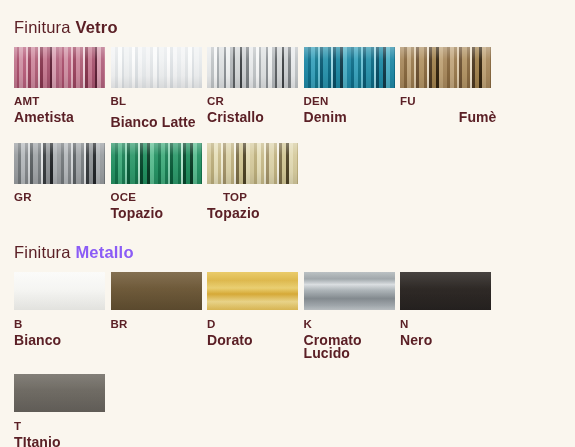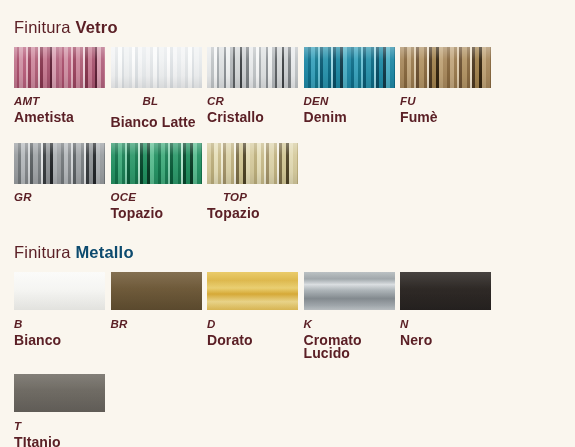--- a/index.html
+++ b/index.html
@@ -70,21 +70,20 @@
     inset: 0;
   }
   .swatch-chip .sheen {
     position: absolute;
     inset: 0;
     pointer-events: none;
   }
   .swatch-code {
     margin-top: 7px;
     font-size: 11.5px;
-    font-style: italic;
     font-weight: 700;
     color: #5b2026;
     line-height: 13px;
     letter-spacing: 0.2px;
   }
   .swatch-name {
     margin-top: 3px;
     font-size: 14px;
     font-weight: 700;
     color: #5b2026;
@@ -111,21 +110,21 @@
             <div class="sheen" style="background: linear-gradient(rgba(255, 255, 255, 0.3) 0%, rgba(255, 255, 255, 0.05) 30%, rgba(0, 0, 0, 0.03) 70%, rgba(0, 0, 0, 0.1) 100%);"></div>
           </div>
           <div class="swatch-code" style="color: rgb(91, 32, 38);">AMT</div>
           <div class="swatch-name" style="color: rgb(91, 32, 38);">Ametista</div>
         </div>
         <div class="swatch-cell">
           <div class="swatch-chip" style="background: rgb(236, 238, 240);">
             <div class="stripes" style="background: repeating-linear-gradient(90deg, rgb(243, 244, 245) 0px, rgb(243, 244, 245) 4px, rgb(228, 231, 233) 4px, rgb(228, 231, 233) 7px, rgb(250, 251, 251) 7px, rgb(250, 251, 251) 11px, rgb(222, 226, 229) 11px, rgb(222, 226, 229) 13px, rgb(240, 242, 243) 13px, rgb(240, 242, 243) 18px, rgb(232, 235, 237) 18px, rgb(232, 235, 237) 21px, rgb(252, 252, 252) 21px, rgb(252, 252, 252) 24px, rgb(223, 227, 230) 24px, rgb(223, 227, 230) 27px, rgb(245, 246, 247) 27px, rgb(245, 246, 247) 31px, rgb(233, 236, 238) 31px, rgb(233, 236, 238) 35px);"></div>
             <div class="sheen" style="background: linear-gradient(rgba(255, 255, 255, 0.3) 0%, rgba(255, 255, 255, 0.05) 30%, rgba(0, 0, 0, 0.03) 70%, rgba(0, 0, 0, 0.1) 100%);"></div>
           </div>
-          <div class="swatch-code" style="color: rgb(91, 32, 38); margin-left: 32px;">BL</div>
+          <div class="swatch-code" style="color: rgb(91, 32, 38);">BL</div>
           <div class="swatch-name" style="color: rgb(91, 32, 38); margin-top: 8px;">Bianco Latte</div>
         </div>
         <div class="swatch-cell">
           <div class="swatch-chip" style="background: rgb(216, 218, 219);">
             <div class="stripes" style="background: repeating-linear-gradient(90deg, rgb(233, 235, 236) 0px, rgb(233, 235, 236) 4px, rgb(194, 198, 200) 4px, rgb(194, 198, 200) 7px, rgb(246, 247, 247) 7px, rgb(246, 247, 247) 10px, rgb(169, 174, 177) 10px, rgb(169, 174, 177) 12px, rgb(223, 226, 227) 12px, rgb(223, 226, 227) 17px, rgb(141, 146, 150) 17px, rgb(141, 146, 150) 19px, rgb(239, 241, 241) 19px, rgb(239, 241, 241) 23px, rgb(182, 186, 189) 23px, rgb(182, 186, 189) 26px, rgb(94, 98, 101) 26px, rgb(94, 98, 101) 28px, rgb(214, 217, 218) 28px, rgb(214, 217, 218) 33px, rgb(63, 67, 70) 33px, rgb(63, 67, 70) 35px, rgb(207, 210, 212) 35px, rgb(207, 210, 212) 39px, rgb(125, 130, 133) 39px, rgb(125, 130, 133) 42px);"></div>
             <div class="sheen" style="background: linear-gradient(rgba(255, 255, 255, 0.3) 0%, rgba(255, 255, 255, 0.05) 30%, rgba(0, 0, 0, 0.03) 70%, rgba(0, 0, 0, 0.1) 100%);"></div>
           </div>
           <div class="swatch-code" style="color: rgb(91, 32, 38);">CR</div>
           <div class="swatch-name" style="color: rgb(91, 32, 38);">Cristallo</div>
         </div>
@@ -136,21 +135,21 @@
           </div>
           <div class="swatch-code" style="color: rgb(91, 32, 38);">DEN</div>
           <div class="swatch-name" style="color: rgb(91, 32, 38);">Denim</div>
         </div>
         <div class="swatch-cell">
           <div class="swatch-chip" style="background: rgb(156, 125, 82);">
             <div class="stripes" style="background: repeating-linear-gradient(90deg, rgb(169, 138, 94) 0px, rgb(169, 138, 94) 4px, rgb(135, 104, 63) 4px, rgb(135, 104, 63) 7px, rgb(194, 167, 126) 7px, rgb(194, 167, 126) 11px, rgb(154, 123, 79) 11px, rgb(154, 123, 79) 14px, rgb(224, 205, 174) 14px, rgb(224, 205, 174) 16px, rgb(109, 82, 51) 16px, rgb(109, 82, 51) 19px, rgb(179, 149, 102) 19px, rgb(179, 149, 102) 24px, rgb(138, 107, 66) 24px, rgb(138, 107, 66) 27px, rgb(239, 227, 205) 27px, rgb(239, 227, 205) 29px, rgb(78, 58, 34) 29px, rgb(78, 58, 34) 32px, rgb(162, 131, 79) 32px, rgb(162, 131, 79) 36px, rgb(51, 36, 15) 36px, rgb(51, 36, 15) 39px, rgb(192, 164, 120) 39px, rgb(192, 164, 120) 43px);"></div>
             <div class="sheen" style="background: linear-gradient(rgba(255, 255, 255, 0.3) 0%, rgba(255, 255, 255, 0.05) 30%, rgba(0, 0, 0, 0.03) 70%, rgba(0, 0, 0, 0.1) 100%);"></div>
           </div>
           <div class="swatch-code" style="color: rgb(91, 32, 38);">FU</div>
-          <div class="swatch-name" style="color: rgb(91, 32, 38);">Fumè</div>
+          <div class="swatch-name" style="color: rgb(91, 32, 38); text-align: right;">Fumè</div>
         </div>
         <div class="swatch-cell">
           <div class="swatch-chip" style="background: rgb(138, 141, 144);">
             <div class="stripes" style="background: repeating-linear-gradient(90deg, rgb(154, 158, 161) 0px, rgb(154, 158, 161) 4px, rgb(116, 121, 124) 4px, rgb(116, 121, 124) 7px, rgb(182, 186, 189) 7px, rgb(182, 186, 189) 11px, rgb(133, 137, 140) 11px, rgb(133, 137, 140) 14px, rgb(211, 214, 216) 14px, rgb(211, 214, 216) 16px, rgb(92, 97, 100) 16px, rgb(92, 97, 100) 19px, rgb(162, 166, 169) 19px, rgb(162, 166, 169) 24px, rgb(123, 128, 131) 24px, rgb(123, 128, 131) 27px, rgb(227, 229, 230) 27px, rgb(227, 229, 230) 29px, rgb(56, 60, 63) 29px, rgb(56, 60, 63) 32px, rgb(144, 148, 151) 32px, rgb(144, 148, 151) 36px, rgb(35, 38, 41) 36px, rgb(35, 38, 41) 39px, rgb(174, 178, 181) 39px, rgb(174, 178, 181) 43px);"></div>
             <div class="sheen" style="background: linear-gradient(rgba(255, 255, 255, 0.3) 0%, rgba(255, 255, 255, 0.05) 30%, rgba(0, 0, 0, 0.03) 70%, rgba(0, 0, 0, 0.1) 100%);"></div>
           </div>
           <div class="swatch-code" style="color: rgb(91, 32, 38);">GR</div>
         </div>
         <div class="swatch-cell">
           <div class="swatch-chip" style="background: rgb(31, 132, 87);">
@@ -167,21 +166,21 @@
           </div>
           <div class="swatch-code" style="color: rgb(91, 32, 38); margin-left: 16px;">TOP</div>
           <div class="swatch-name" style="color: rgb(91, 32, 38);">Topazio</div>
         </div>
       </div>
   </section>
 
   <section class="section metallo" id="section-metallo">
     <h2 class="section-title">
       <span style="color: rgb(91, 32, 38);">Finitura</span>
-      <span class="title-strong" style="color: #0c4a6e;">Metallo</span>
+      <span class="title-strong" style="color: #8b5cf6;">Metallo</span>
     </h2>
     <div class="swatch-grid" id="grid-metallo">
         <div class="swatch-cell">
           <div class="swatch-chip bordered" style="background: rgb(247, 247, 244);">
             <div class="stripes" style="background: linear-gradient(rgb(251, 251, 249) 0%, rgb(244, 244, 241) 55%, rgb(238, 238, 234) 100%);"></div>
             <div class="sheen" style="background: linear-gradient(rgba(255, 255, 255, 0.1) 0%, rgba(255, 255, 255, 0) 45%, rgba(0, 0, 0, 0.05) 100%);"></div>
           </div>
           <div class="swatch-code" style="color: rgb(91, 32, 38);">B</div>
           <div class="swatch-name" style="color: rgb(91, 32, 38);">Bianco</div>
         </div>

